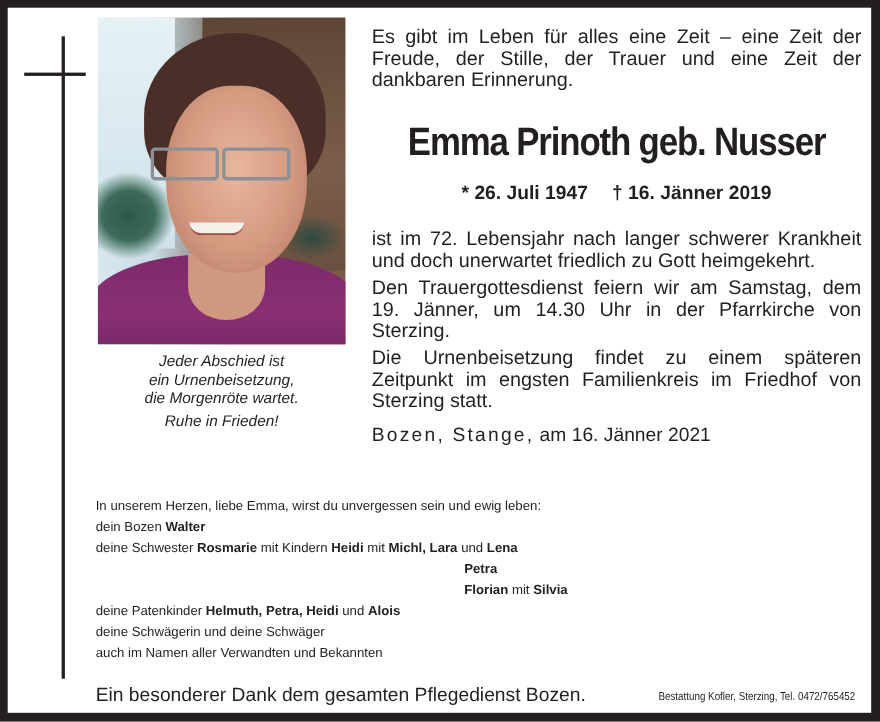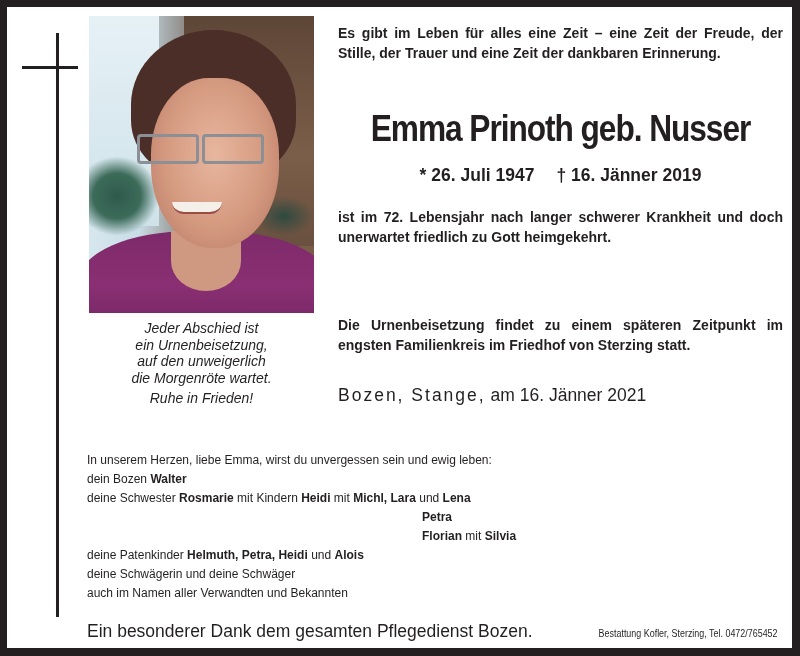--- a/index.html
+++ b/index.html
@@ -53,21 +53,21 @@
     position: absolute; left: 331px; top: 100px; width: 445px;
     text-align: center; font-weight: bold; font-size: 36px; line-height: 44px;
     letter-spacing: -1.2px; transform: scaleX(0.88); transform-origin: center;
     white-space: nowrap;
   }
   .dates {
     position: absolute; left: 331px; top: 158px; width: 445px;
     text-align: center; font-weight: bold; font-size: 17.5px; line-height: 20px;
   }
   .dates span + span { margin-left: 22px; }
-  .p { font-size: 14px; line-height: 19.5px; text-align: justify; font-weight: bold; }
+  .p { font-size: 18px; line-height: 19.5px; text-align: justify; }
   .p1 { top: 201px; }
   .p2 { top: 245px; }
   .p3 { top: 309px; }
   .place { top: 378px; font-size: 17.5px; line-height: 20px; }
   .place .spaced { letter-spacing: 2px; }
 
   .family {
     position: absolute; left: 80px; top: 407px; width: 700px;
     font-size: 12px; line-height: 19px; margin-top: 37px;
   }
@@ -105,34 +105,34 @@
     <div class="neck"></div>
     <div class="face"></div>
     <div class="glasses-l"></div>
     <div class="glasses-r"></div>
     <div class="smile"></div>
   </div>
 
   <div class="caption">
     <div>Jeder Abschied ist</div>
     <div>ein Urnenbeisetzung,</div>
-    <div>auf den unweigerlich</div>
     <div>die Morgenröte wartet.</div>
     <span class="rip">Ruhe in Frieden!</span>
   </div>
 
   <div class="right motto p">Es gibt im Leben für alles eine Zeit – eine Zeit der Freude, der Stille, der Trauer und eine Zeit der dankbaren Erinnerung.</div>
 
   <div class="name">Emma Prinoth geb. Nusser</div>
 
   <div class="dates">
     <span>* 26. Juli 1947</span><span>† 16. Jänner 2019</span>
   </div>
 
   <div class="right p p1">ist im 72. Lebensjahr nach langer schwerer Krankheit und doch unerwartet friedlich zu Gott heimgekehrt.</div>
+  <div class="right p p2">Den Trauergottesdienst feiern wir am Samstag, dem 19. Jänner, um 14.30 Uhr in der Pfarrkirche von Sterzing.</div>
   <div class="right p p3">Die Urnenbeisetzung findet zu einem späteren Zeitpunkt im engsten Familienkreis im Friedhof von Sterzing statt.</div>
 
   <div class="right place">
     <span class="spaced">Bozen, Stange,</span>
     <span>am 16. Jänner 2021</span>
   </div>
 
   <div class="family">
     <div>In unserem Herzen, liebe Emma, wirst du unvergessen sein und ewig leben:</div>
     <div>

